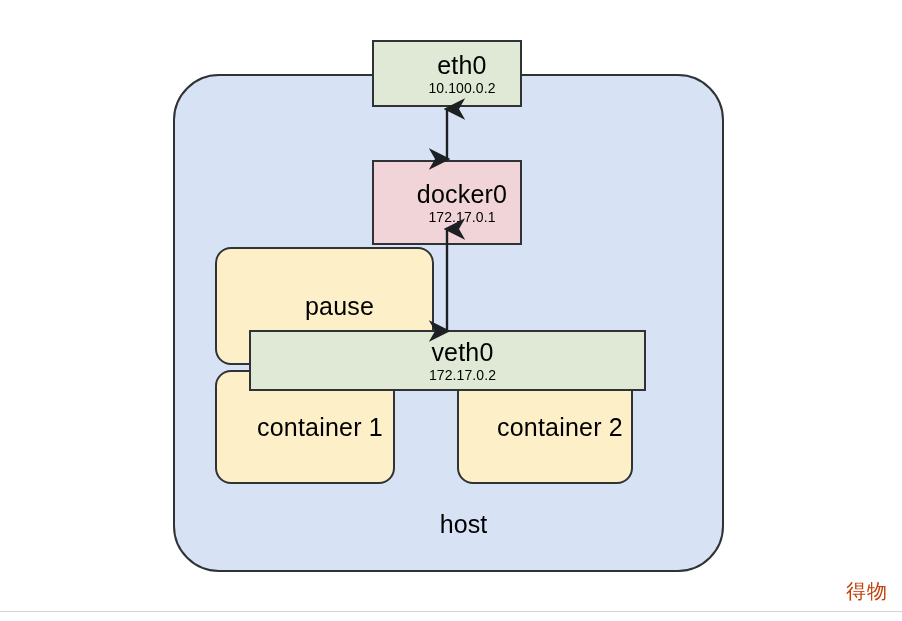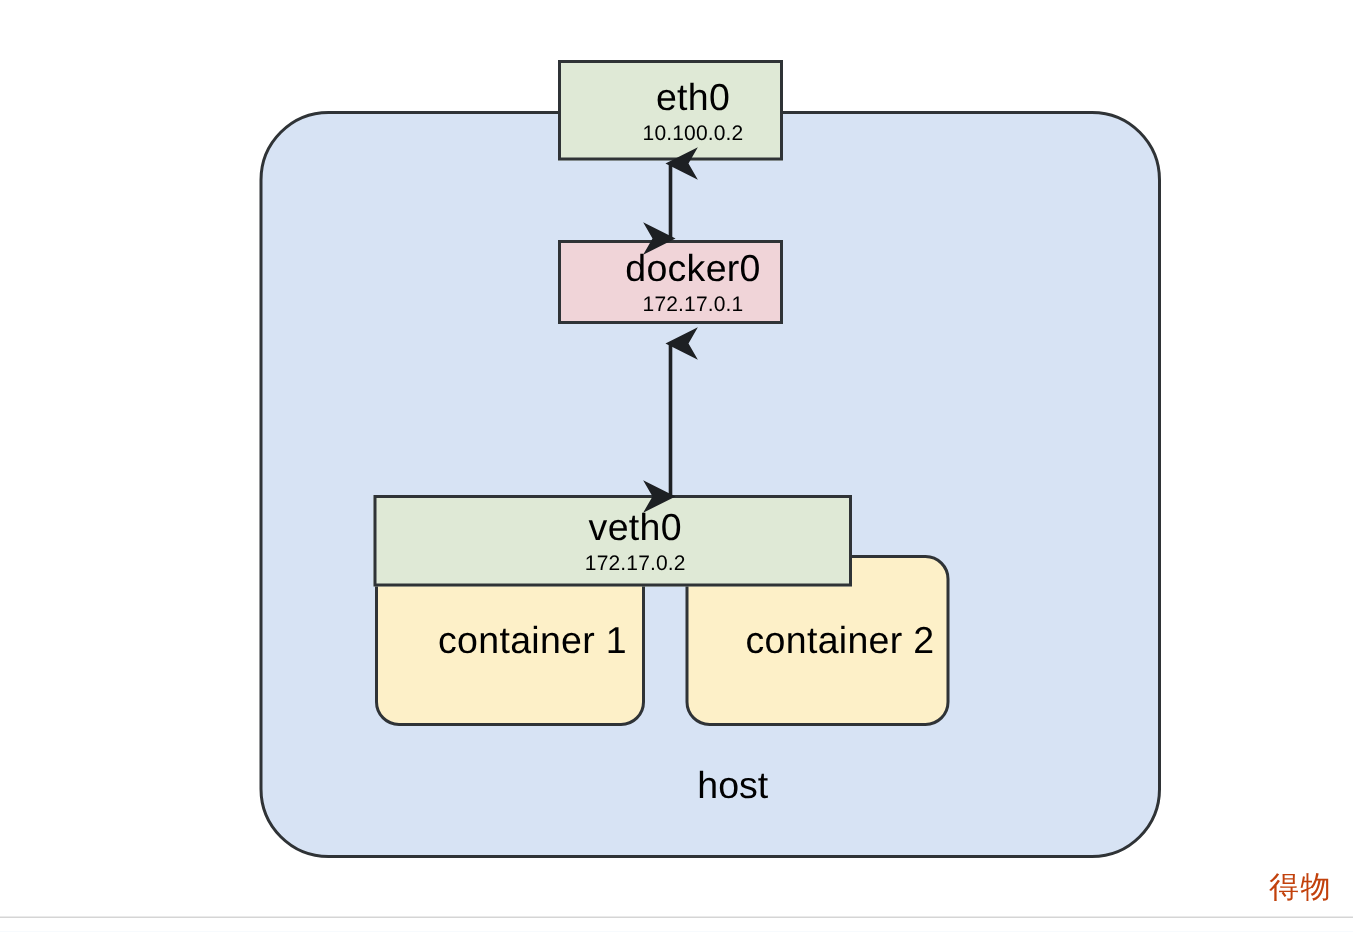--- a/index.html
+++ b/index.html
@@ -38,48 +38,48 @@
   .node .sub {
     font-size: 14px;
     margin-top: 2px;
     letter-spacing: 0.1px;
   }
 
   
   #host {
     left: 173px;
     top: 74px;
-    width: 601px;
+    width: 551px;
     height: 498px;
     background: #d7e3f4;
     border-radius: 46px;
     z-index: 1;
     justify-content: flex-end;
     padding-bottom: 32px;
   }
   #host .hostlabel {
     font-size: 25px;
     color: #000;
   }
 
   
   .pod {
     background: #fdf0c8;
     border-radius: 16px;
     z-index: 2;
   }
   #pause   { left: 215px; top: 247px; width: 219px; height: 118px; }
-  #cont1   { left: 215px; top: 370px; width: 180px; height: 114px; margin-left: 35px; }
+  #cont1   { left: 215px; top: 370px; width: 180px; height: 114px; }
   #cont2   { left: 457px; top: 370px; width: 176px; height: 114px; }
 
   
   .iface { z-index: 4; }
   #eth0    { left: 372px; top: 40px;  width: 150px; height: 67px;  background: #dfe9d6; }
-  #docker0 { left: 372px; top: 160px; width: 150px; height: 56px;  background: #f0d4d8; }
-  #veth0   { left: 249px; top: 330px; width: 319px; height: 61px;  background: #dfe9d6; }
+  #docker0 { left: 372px; top: 160px; width: 150px; height: 85px;  background: #f0d4d8; }
+  #veth0   { left: 249px; top: 330px; width: 397px; height: 61px;  background: #dfe9d6; }
 
   
   .arrow {
     position: absolute;
     z-index: 5;
     overflow: visible;
   }
 
   
   #watermark {
@@ -104,20 +104,23 @@
 </style>
 </head>
 <body>
 
 <div id="canvas">
 
   <div id="host" class="node">
     <span class="hostlabel">host</span>
   </div>
 
+  <div id="pause" class="node pod">
+    <span class="title">pause</span>
+  </div>
 
   <div id="cont1" class="node pod">
     <span class="title">container 1</span>
   </div>
 
   <div id="cont2" class="node pod">
     <span class="title">container 2</span>
   </div>
 
   <div id="eth0" class="node iface">

